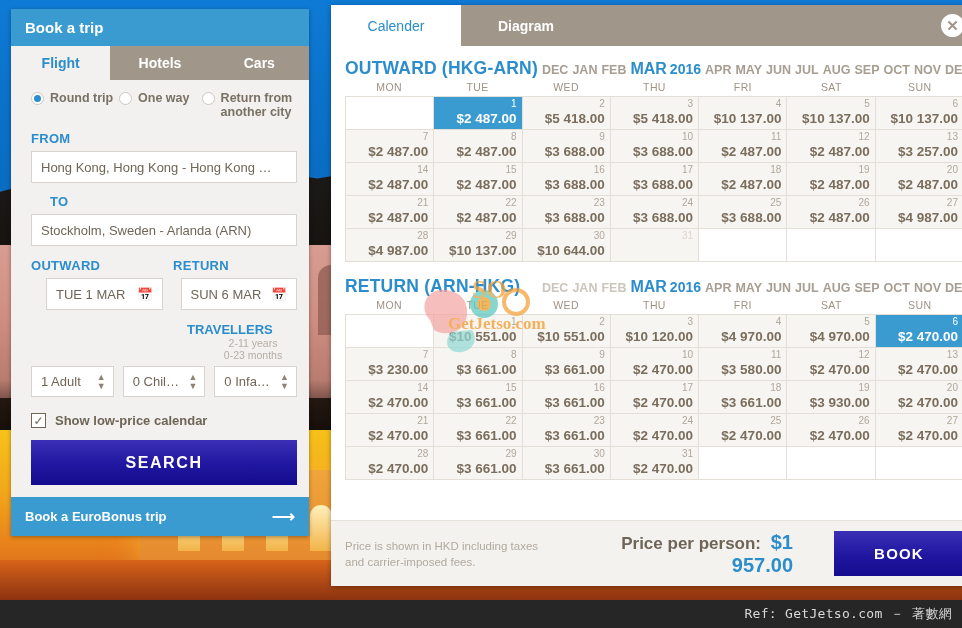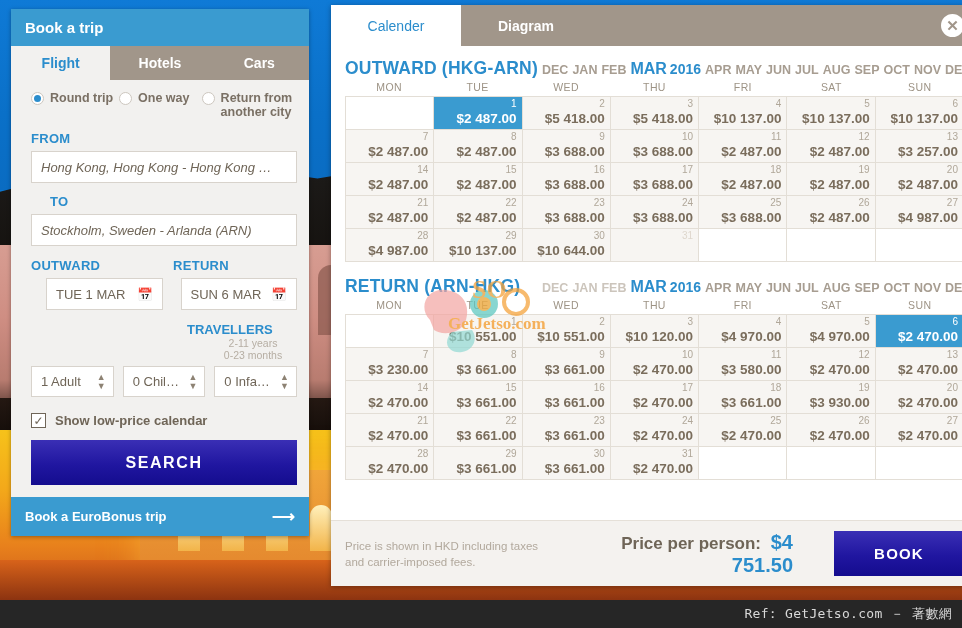--- a/index.html
+++ b/index.html
@@ -105,21 +105,20 @@
     content:""; width:7px; height:7px; border-radius:50%; background:#2b8dcc;
   }
   .radio-label { line-height:14px; }
 
   .fld-label { color:#2b8dcc; font-weight:bold; font-size:13px;
     letter-spacing:.3px; margin:4px 0 5px 0; }
   .txtfield {
     width:100%; height:32px; border:1px solid #d8d3cc; background:#fff;
     color:#6f6557; font-size:13px; padding:0 9px; outline:none;
     font-family:"Liberation Sans", sans-serif;
-    font-style:italic;
   }
   .txtfield::placeholder{ color:#6f6557; }
 
   .two-col { display:flex; gap:18px; margin-top:8px; }
   .two-col > div { flex:1; }
   .datefield {
     position:relative; height:32px; border:1px solid #d8d3cc; background:#fff;
     display:flex; align-items:center; padding:0 9px; font-size:13px; color:#6f6557;
     cursor:pointer;
   }
@@ -679,21 +678,21 @@
             </div>
           </div>
       </div>
 
     </div>
 
     <div class="cp-footer">
       <div class="foot-note">Price is shown in HKD including taxes and carrier-imposed fees.</div>
       <div class="foot-price">
         <span>Price per person:</span>
-        <span class="amt">$4 751.50</span>
+        <span class="amt">$1 957.00</span>
       </div>
       <button class="book-btn">BOOK</button>
     </div>
   </div>
 
   <div id="watermark">
     <svg width="220" height="78" viewBox="0 0 220 78">
       <path d="M18,40 C6,28 14,8 34,10 C52,12 58,26 54,40 C50,54 30,56 22,50 Z" fill="#f2a3a0" opacity=".85"></path>
       <path d="M40,52 C30,62 36,74 50,72 C62,70 66,58 60,50 Z" fill="#8fd8d2" opacity=".85"></path>
       <circle cx="72" cy="24" r="14" fill="#5ec8c0" opacity=".9"></circle>

